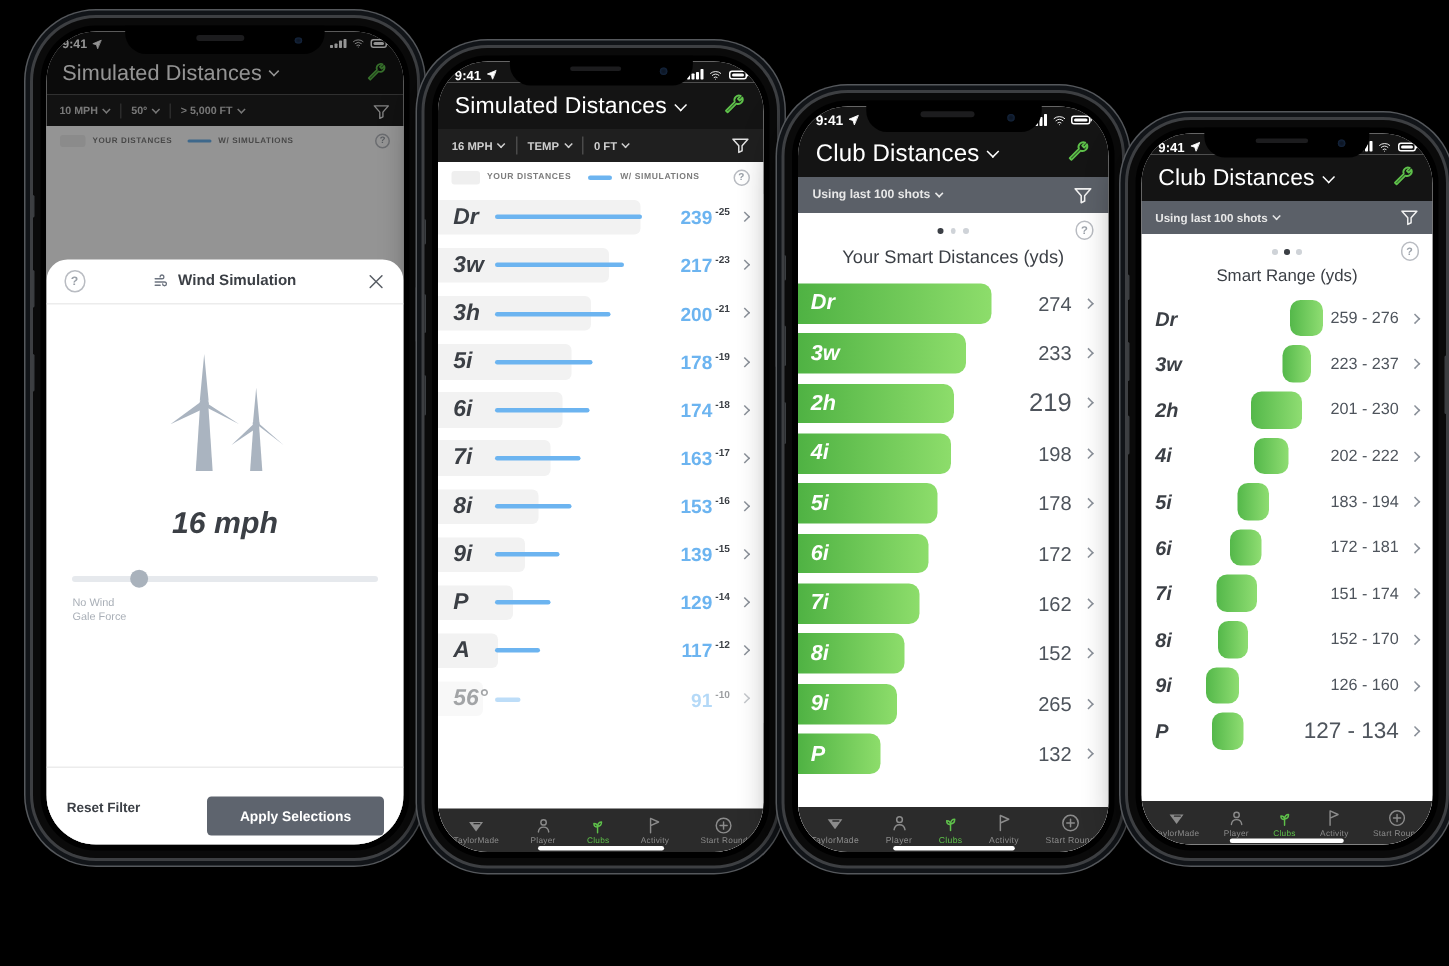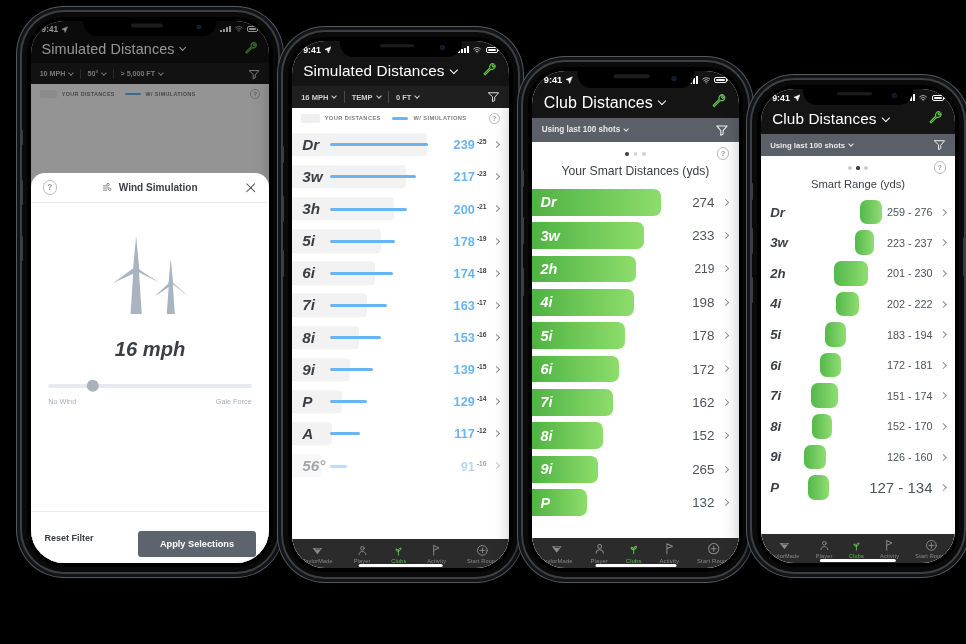--- a/index.html
+++ b/index.html
@@ -107,21 +107,21 @@
   .sheet{ position:absolute; left:0; right:0; bottom:0; background:#fff;
           border-radius:14px 14px 0 0; z-index:25; display:flex; flex-direction:column; }
   .sheet-hd{ display:flex; align-items:center; border-bottom:1px solid #ececec;
              position:relative; }
   .sheet-title{ position:absolute; left:0; right:0; text-align:center;
                 font-weight:700; color:#3b3f45; }
   .mph{ font-style:italic; font-weight:700; color:#3b3f45; text-align:center; }
   .slider{ position:relative; height:4px; background:#e6e9ed; border-radius:2px; }
   .knob{ position:absolute; top:50%; transform:translate(-50%,-50%);
          background:#a9b2bc; border-radius:50%; }
-  .slabels{ display:flex; justify-content:space-between; color:#a9afb7; }
+  .slabels{ display:flex; justify-content:space-between; color:#a9afb7;flex-direction:column; }
   .wbtns{ display:flex; }
   .wbtn{ flex:1; border:1px solid #e3e5e8; border-radius:4px;
          display:flex; flex-direction:column; align-items:center;
          justify-content:center; color:#c2c7cd; }
   .wbtn.sel{ border-color:#4b5059; color:#3b3f45; }
   .sheet-ft{ border-top:1px solid #ececec; display:flex; align-items:center;
              margin-top:auto; }
   .reset{ color:#3b3f45; font-weight:700; }
   .apply{ margin-left:auto; background:#5e646e; color:#fff; border-radius:3px;
           display:flex; align-items:center; justify-content:center; font-weight:700; }
@@ -575,21 +575,21 @@
               <div class="gbar" style="width: 56.985%; height: 26.75px; font-size: 14.445px; padding-left: 8.56px;">
                 <span>3w</span>
               </div>
               <div class="gval" style="font-size: 13.375px;">233</div>
               <span style="width: 5.35px; height: 5.35px; border-right: 1.6px solid rgb(138, 144, 153); border-top: 1.6px solid rgb(138, 144, 153); transform: rotate(45deg); display: inline-block; margin-left: 8.56px;"></span>
             </div>
             <div class="gbar-row" style="height: 33.384px; padding-right: 10.7px;">
               <div class="gbar" style="width: 53.055%; height: 26.75px; font-size: 14.445px; padding-left: 8.56px;">
                 <span>2h</span>
               </div>
-              <div class="gval" style="font-size: 12px;">219</div>
+              <div class="gval" style="font-size: 17px;">219</div>
               <span style="width: 5.35px; height: 5.35px; border-right: 1.6px solid rgb(138, 144, 153); border-top: 1.6px solid rgb(138, 144, 153); transform: rotate(45deg); display: inline-block; margin-left: 8.56px;"></span>
             </div>
             <div class="gbar-row" style="height: 33.384px; padding-right: 10.7px;">
               <div class="gbar" style="width: 51.745%; height: 26.75px; font-size: 14.445px; padding-left: 8.56px;">
                 <span>4i</span>
               </div>
               <div class="gval" style="font-size: 13.375px;">198</div>
               <span style="width: 5.35px; height: 5.35px; border-right: 1.6px solid rgb(138, 144, 153); border-top: 1.6px solid rgb(138, 144, 153); transform: rotate(45deg); display: inline-block; margin-left: 8.56px;"></span>
             </div>
             <div class="gbar-row" style="height: 33.384px; padding-right: 10.7px;">

